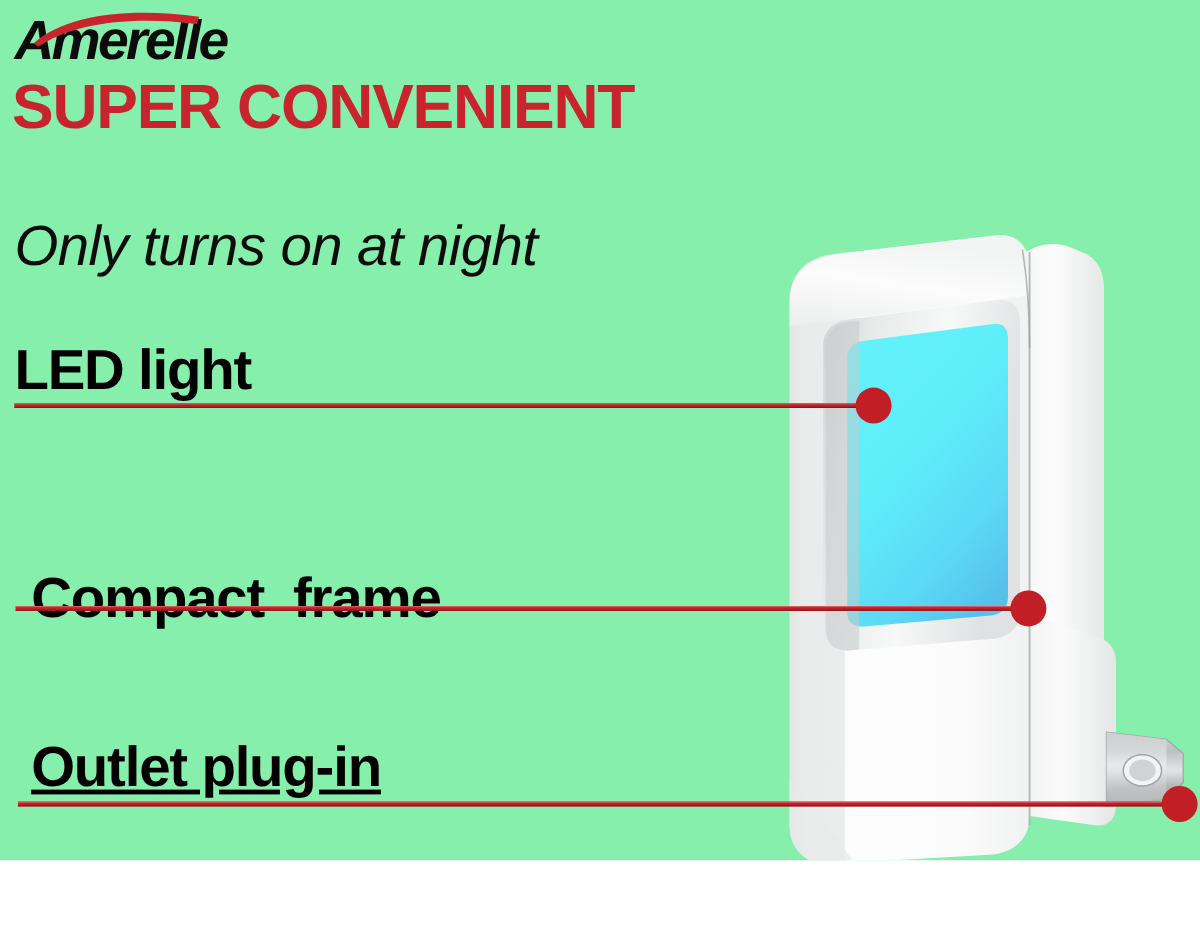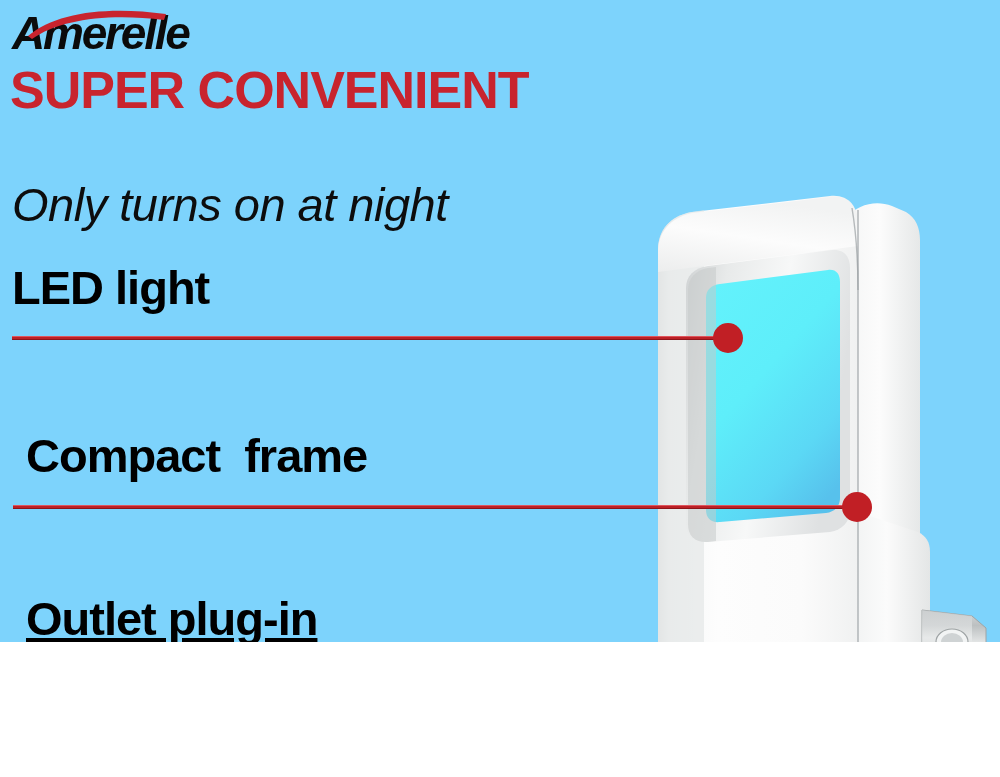--- a/index.html
+++ b/index.html
@@ -6,22 +6,22 @@
     margin: 0;
     padding: 0;
     background: #ffffff;
   }
   body {
     font-family: "Liberation Sans", sans-serif;
   }
   #page {
     position: relative;
     width: 1000px;
-    height: 642px;
-    background: #7dd3fc;
+    height: 717px;
+    background: #86efac;
     overflow: hidden;
   }
 
   
   #brand-logo {
     position: absolute;
     left: 12px;
     top: 6px;
     width: 260px;
     height: 54px;
@@ -76,20 +76,21 @@
 
   
   .feature-label {
     position: absolute;
     font-weight: bold;
     font-size: 47px;
     line-height: 52px;
     letter-spacing: -1px;
     color: #000000;
     white-space: pre;
+    margin-top: 20px;
   }
   .leader-line {
     position: absolute;
     height: 4px;
     background: #bb2026;
     border-top: 1px solid #e0545c;
     border-bottom: 1px solid #8e1319;
     box-sizing: border-box;
   }
   .leader-dot {
@@ -97,21 +98,21 @@
     width: 30px;
     height: 30px;
     border-radius: 50%;
     background: #c11f25;
   }
 
   #feature-1-label { left: 12px; top: 262px; }
   #feature-1-line  { left: 12px; top: 336px; width: 718px; }
   #feature-1-dot   { left: 713px; top: 323px; }
 
-  #feature-2-label { left: 26px; top: 430px; text-align: center; }
+  #feature-2-label { left: 26px; top: 452px; text-align: center; }
   #feature-2-line  { left: 13px; top: 505px; width: 846px; }
   #feature-2-dot   { left: 842px; top: 492px; }
 
   #feature-3-label { left: 26px; top: 593px; text-decoration: underline; }
   #feature-3-line  { left: 15px; top: 668px; width: 970px; }
   #feature-3-dot   { left: 968px; top: 655px; }
 
   
   #product {
     position: absolute;

